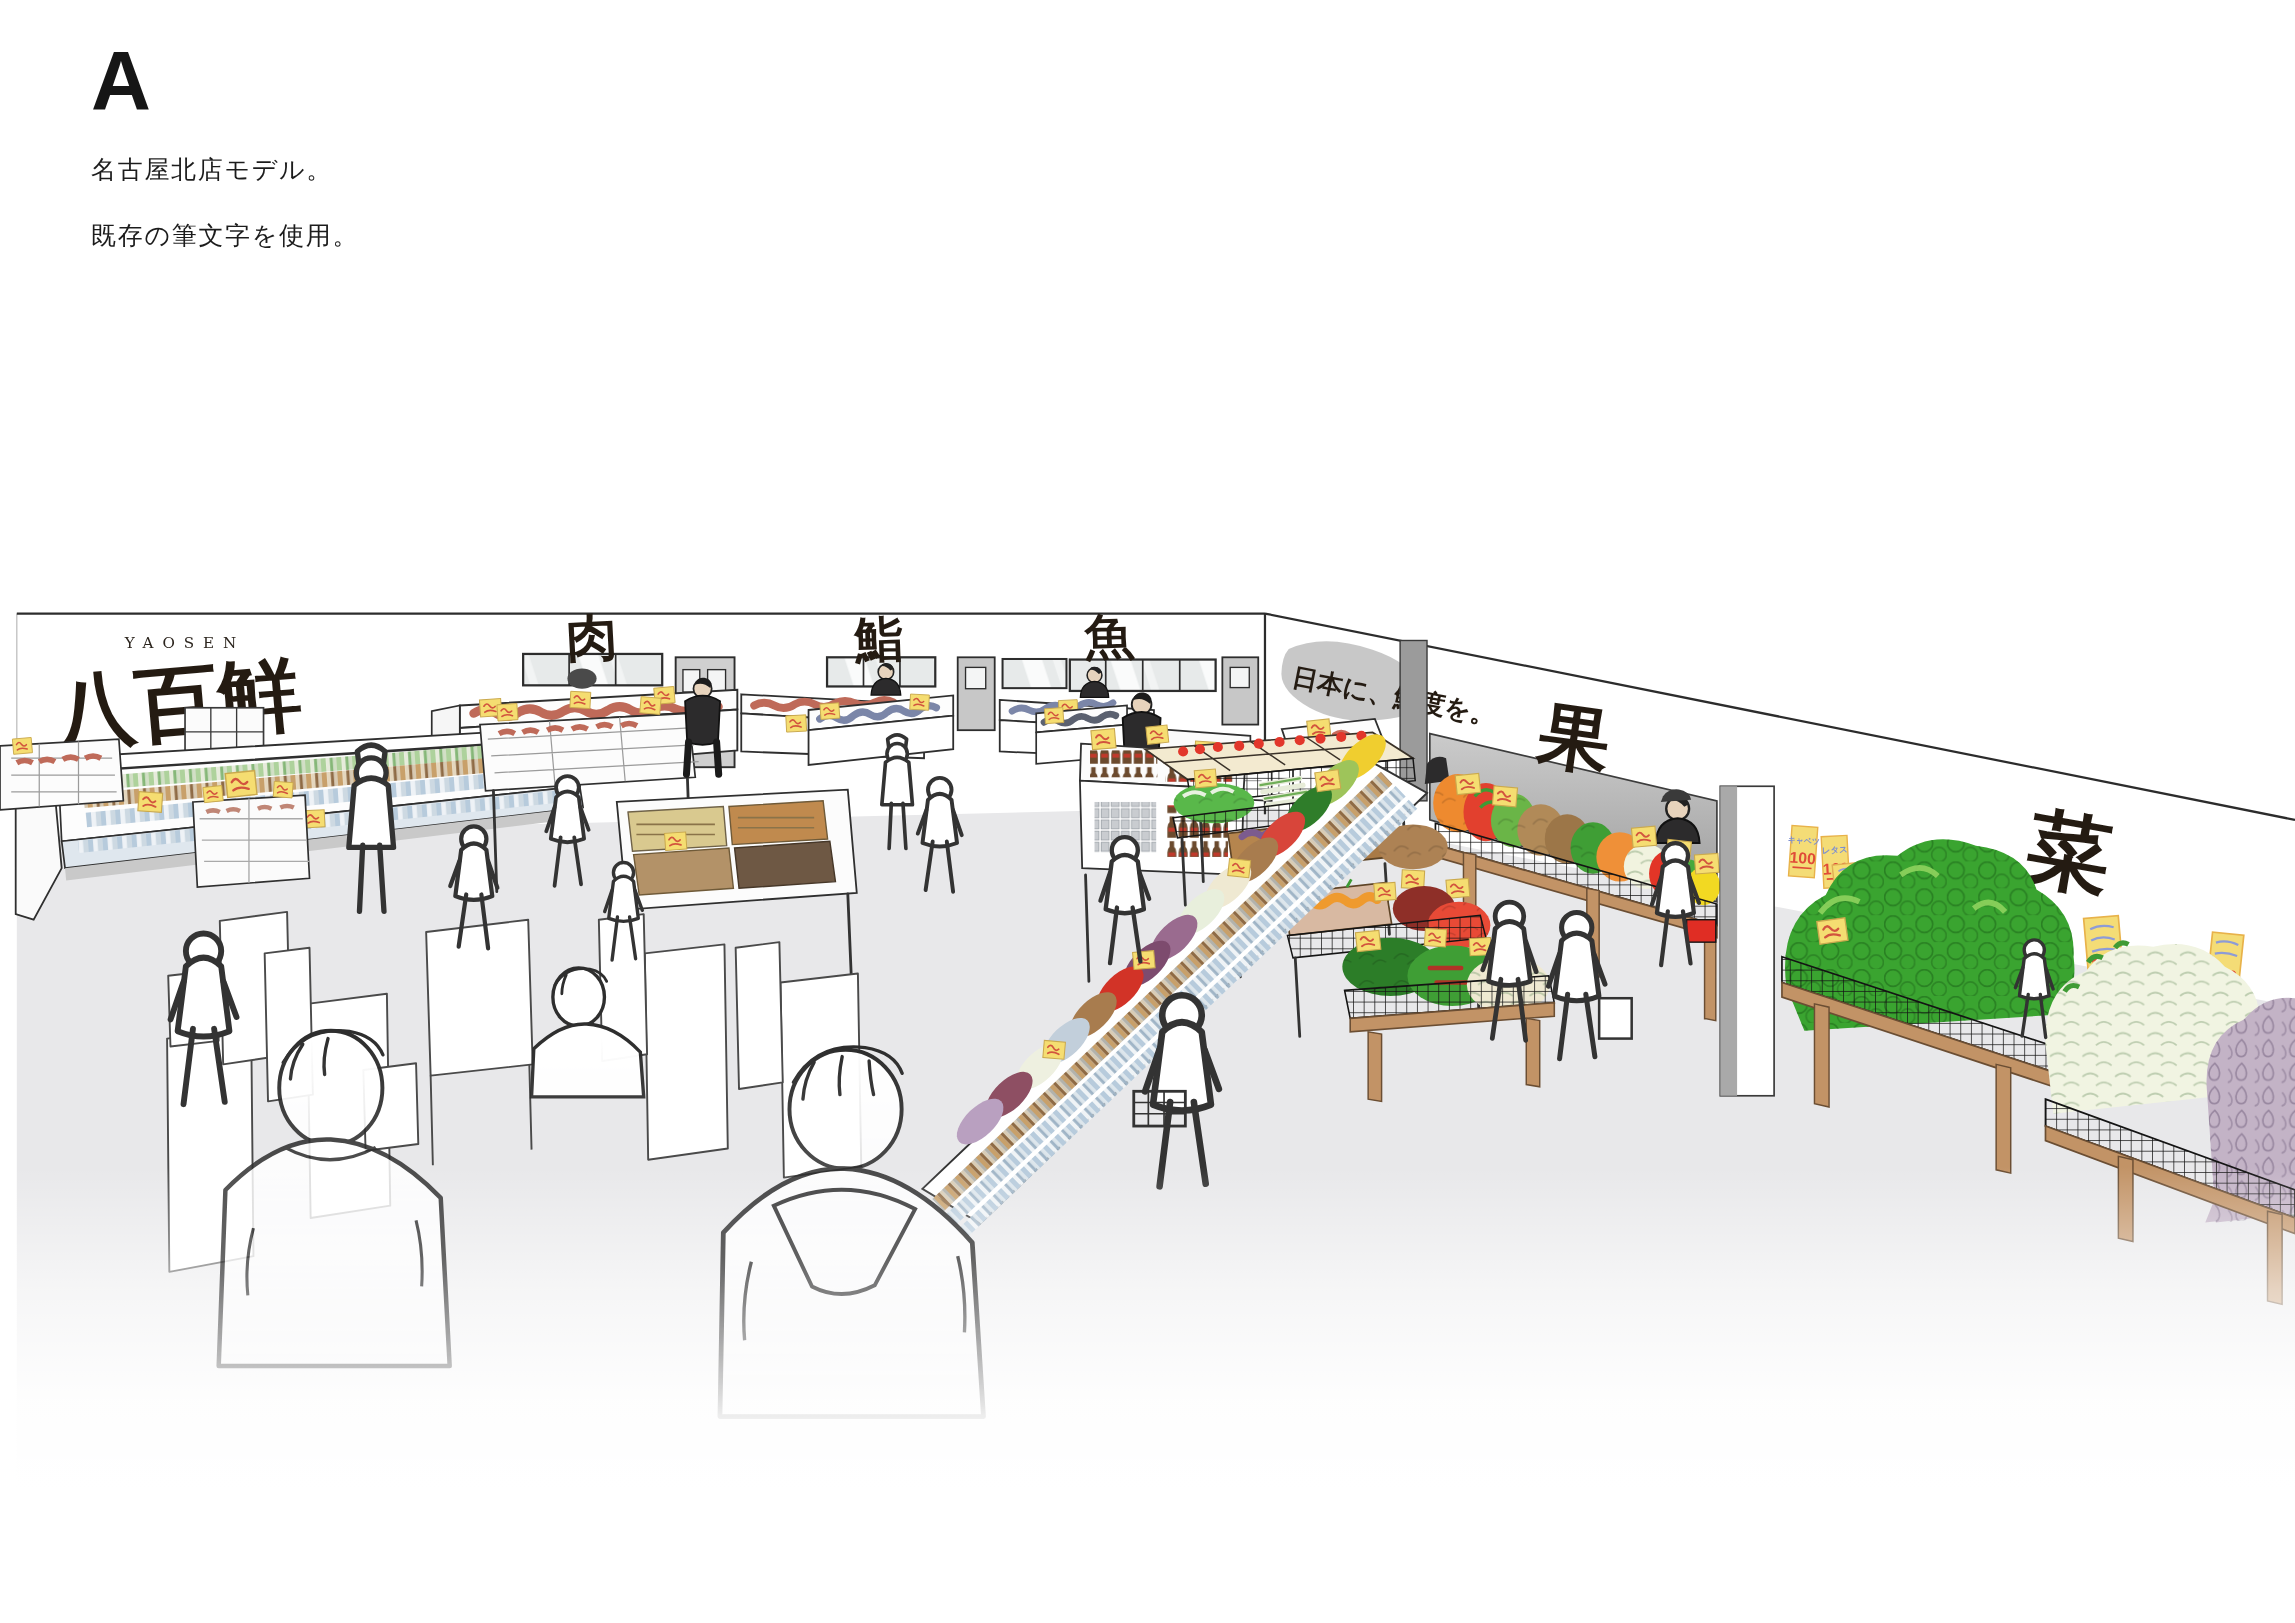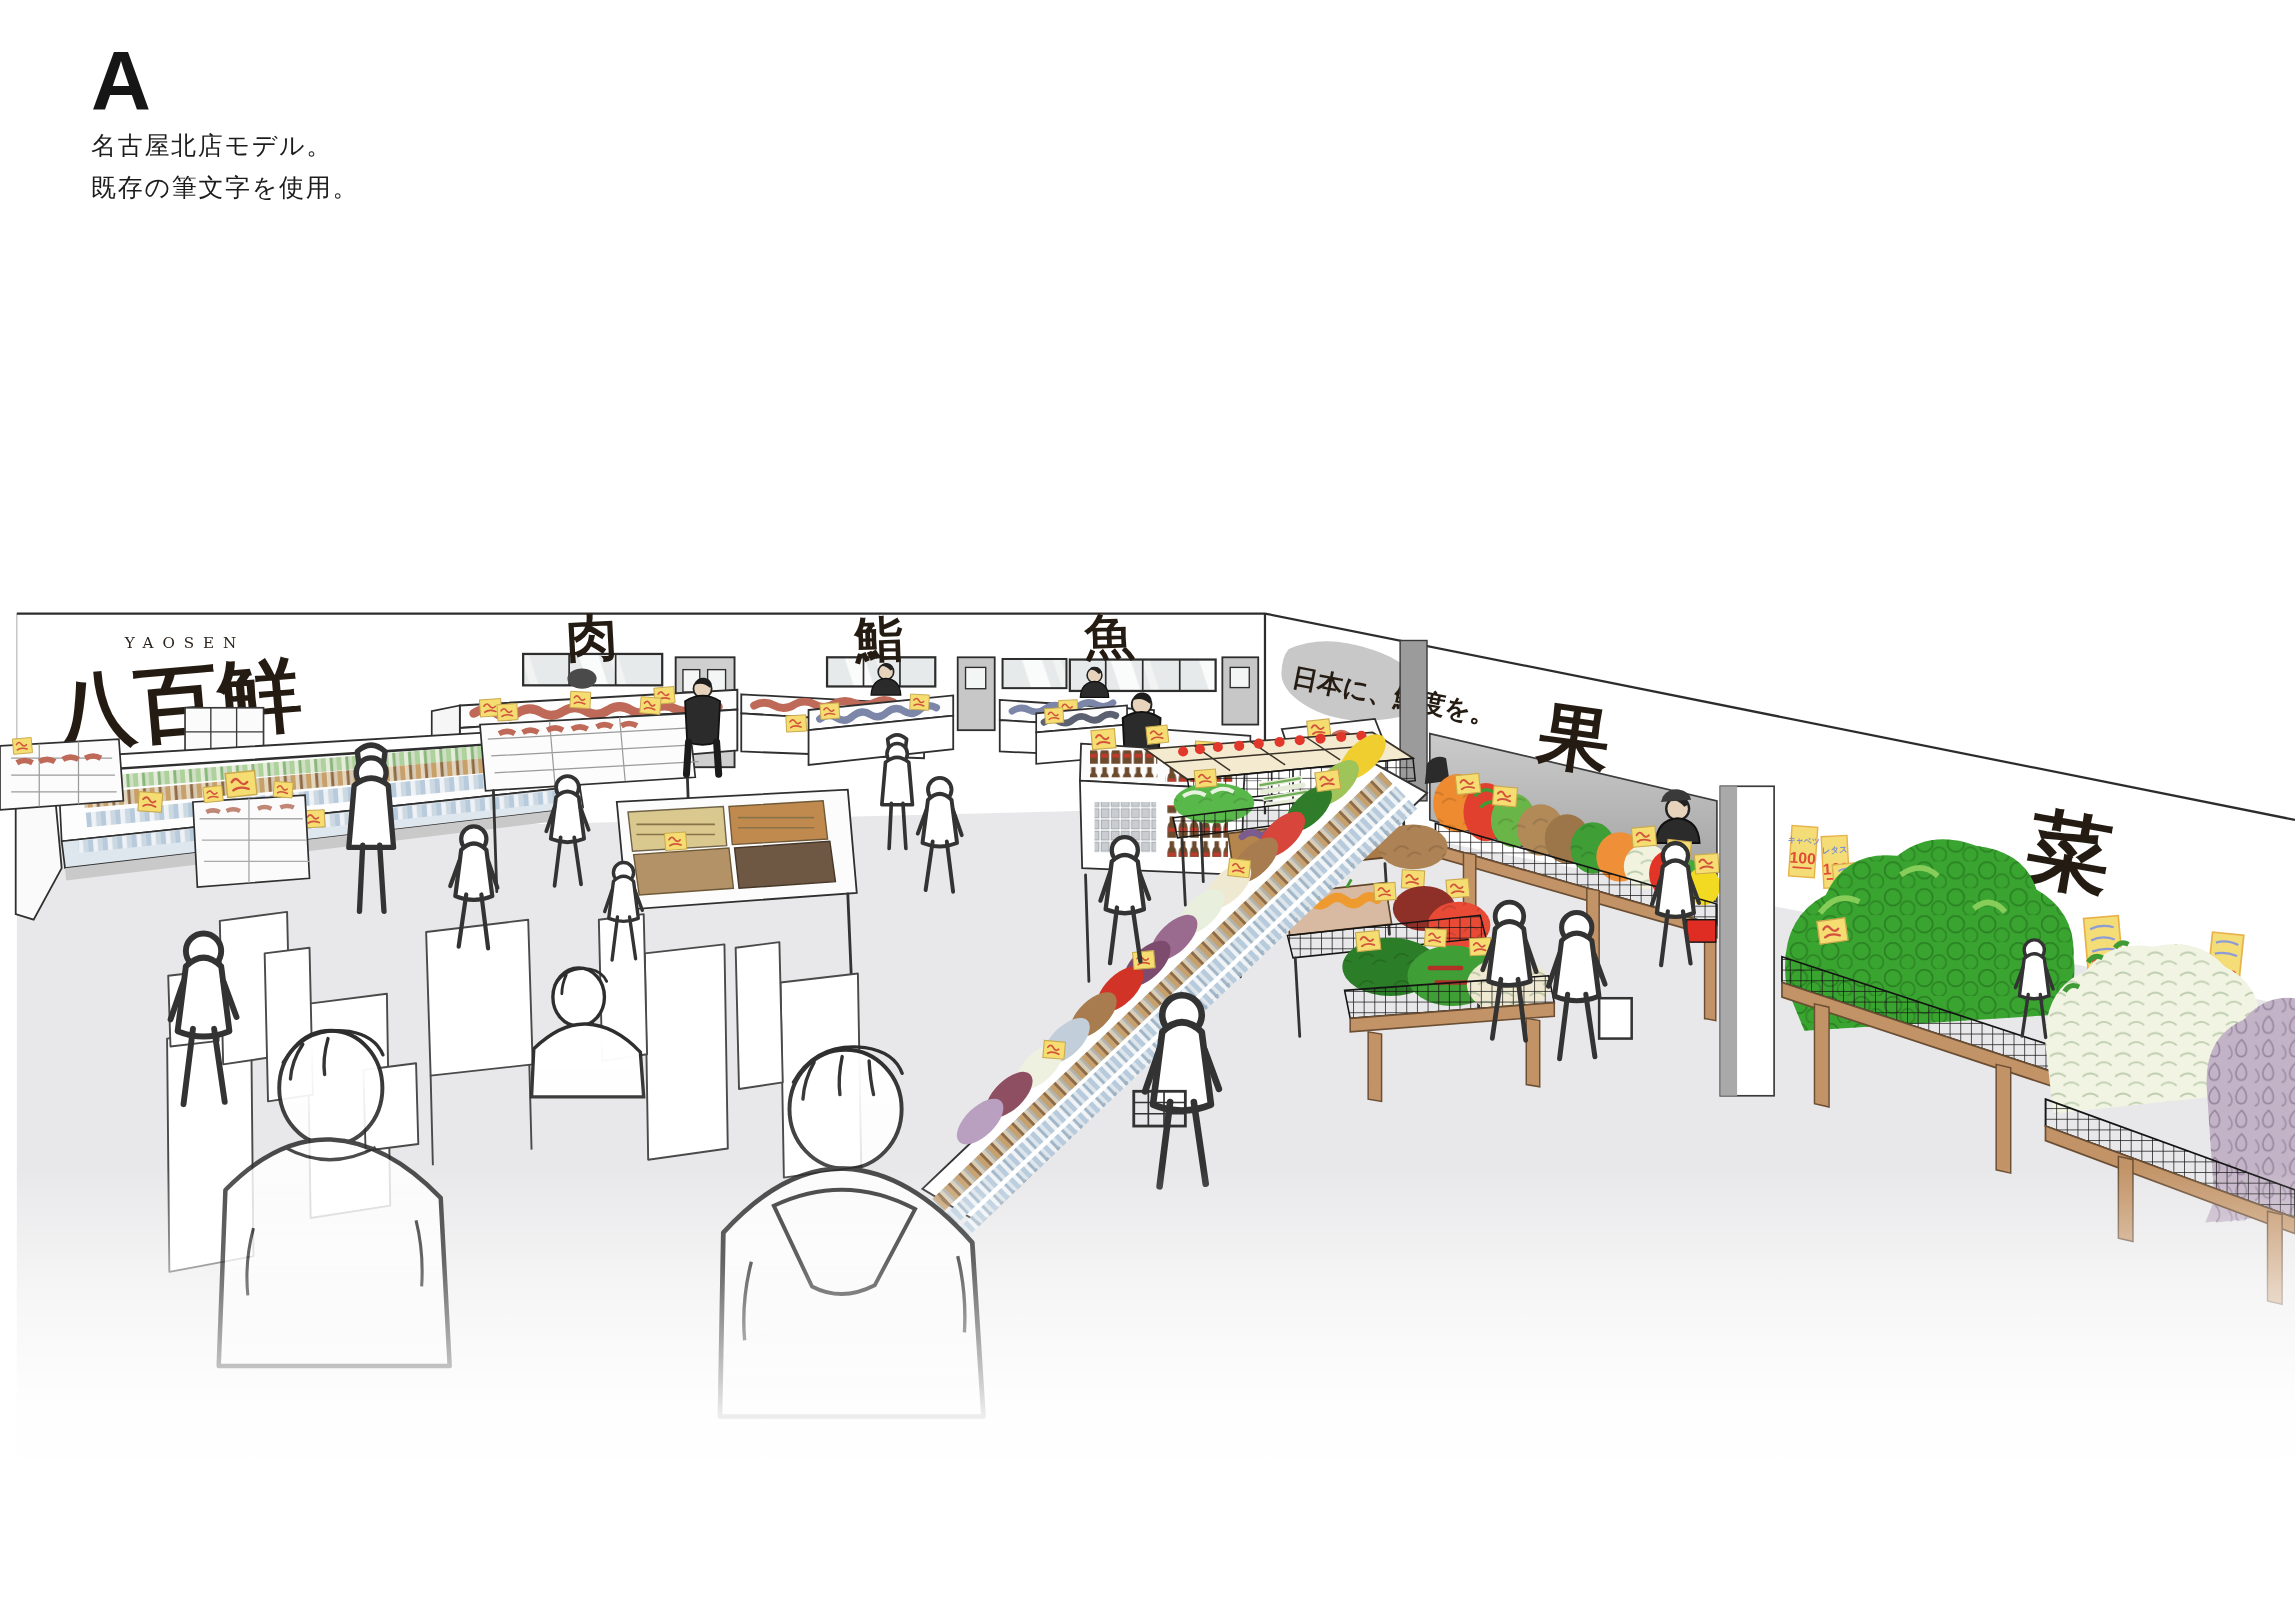--- a/index.html
+++ b/index.html
@@ -1,20 +1,20 @@
 <!DOCTYPE html>
 <html style="font-size:9px"><head>
 <meta charset="utf-8">
 <style>
   html,body{margin:0;padding:0;background:#ffffff;}
   body{width:2295px;height:1623px;font-family:"Liberation Sans",sans-serif;}
   .page{position:relative;width:2295px;height:1623px;overflow:hidden;background:#ffffff;}
   .hdr{position:absolute;left:91px;top:40px;color:#111;}
   .opt{font-size:83px;font-weight:bold;line-height:1;letter-spacing:1.1px;color:#161616;}
-  .note{font-size:25px;color:#1c1c1c;margin-top:3px;letter-spacing:1.7px;line-height:1.55;
+  .note{font-size:25px;color:#1c1c1c;margin-top:27px;letter-spacing:1.7px;line-height:1.55;
         font-family:"Liberation Sans",sans-serif;}
   svg.scene{position:absolute;left:0;top:0;}
   .ink{stroke:#2c2c2c;fill:none;}
   .sk{fill:#ffffff;stroke:#333333;stroke-width:5;stroke-linecap:round;stroke-linejoin:round;}
   .ln{fill:none;stroke:#333333;stroke-width:5;stroke-linecap:round;}
   .brush{font-family:"DejaVu Serif","Liberation Serif",serif;font-weight:bold;fill:#241b12;}
   .romaji{font-family:"DejaVu Serif","Liberation Serif",serif;fill:#2b241d;}
   .tagtxt{font-family:"Liberation Sans",sans-serif;font-weight:bold;fill:#e04b38;}
   .postertxt{font-family:"Liberation Sans",sans-serif;font-weight:bold;fill:#7d8fd0;}
 </style>

